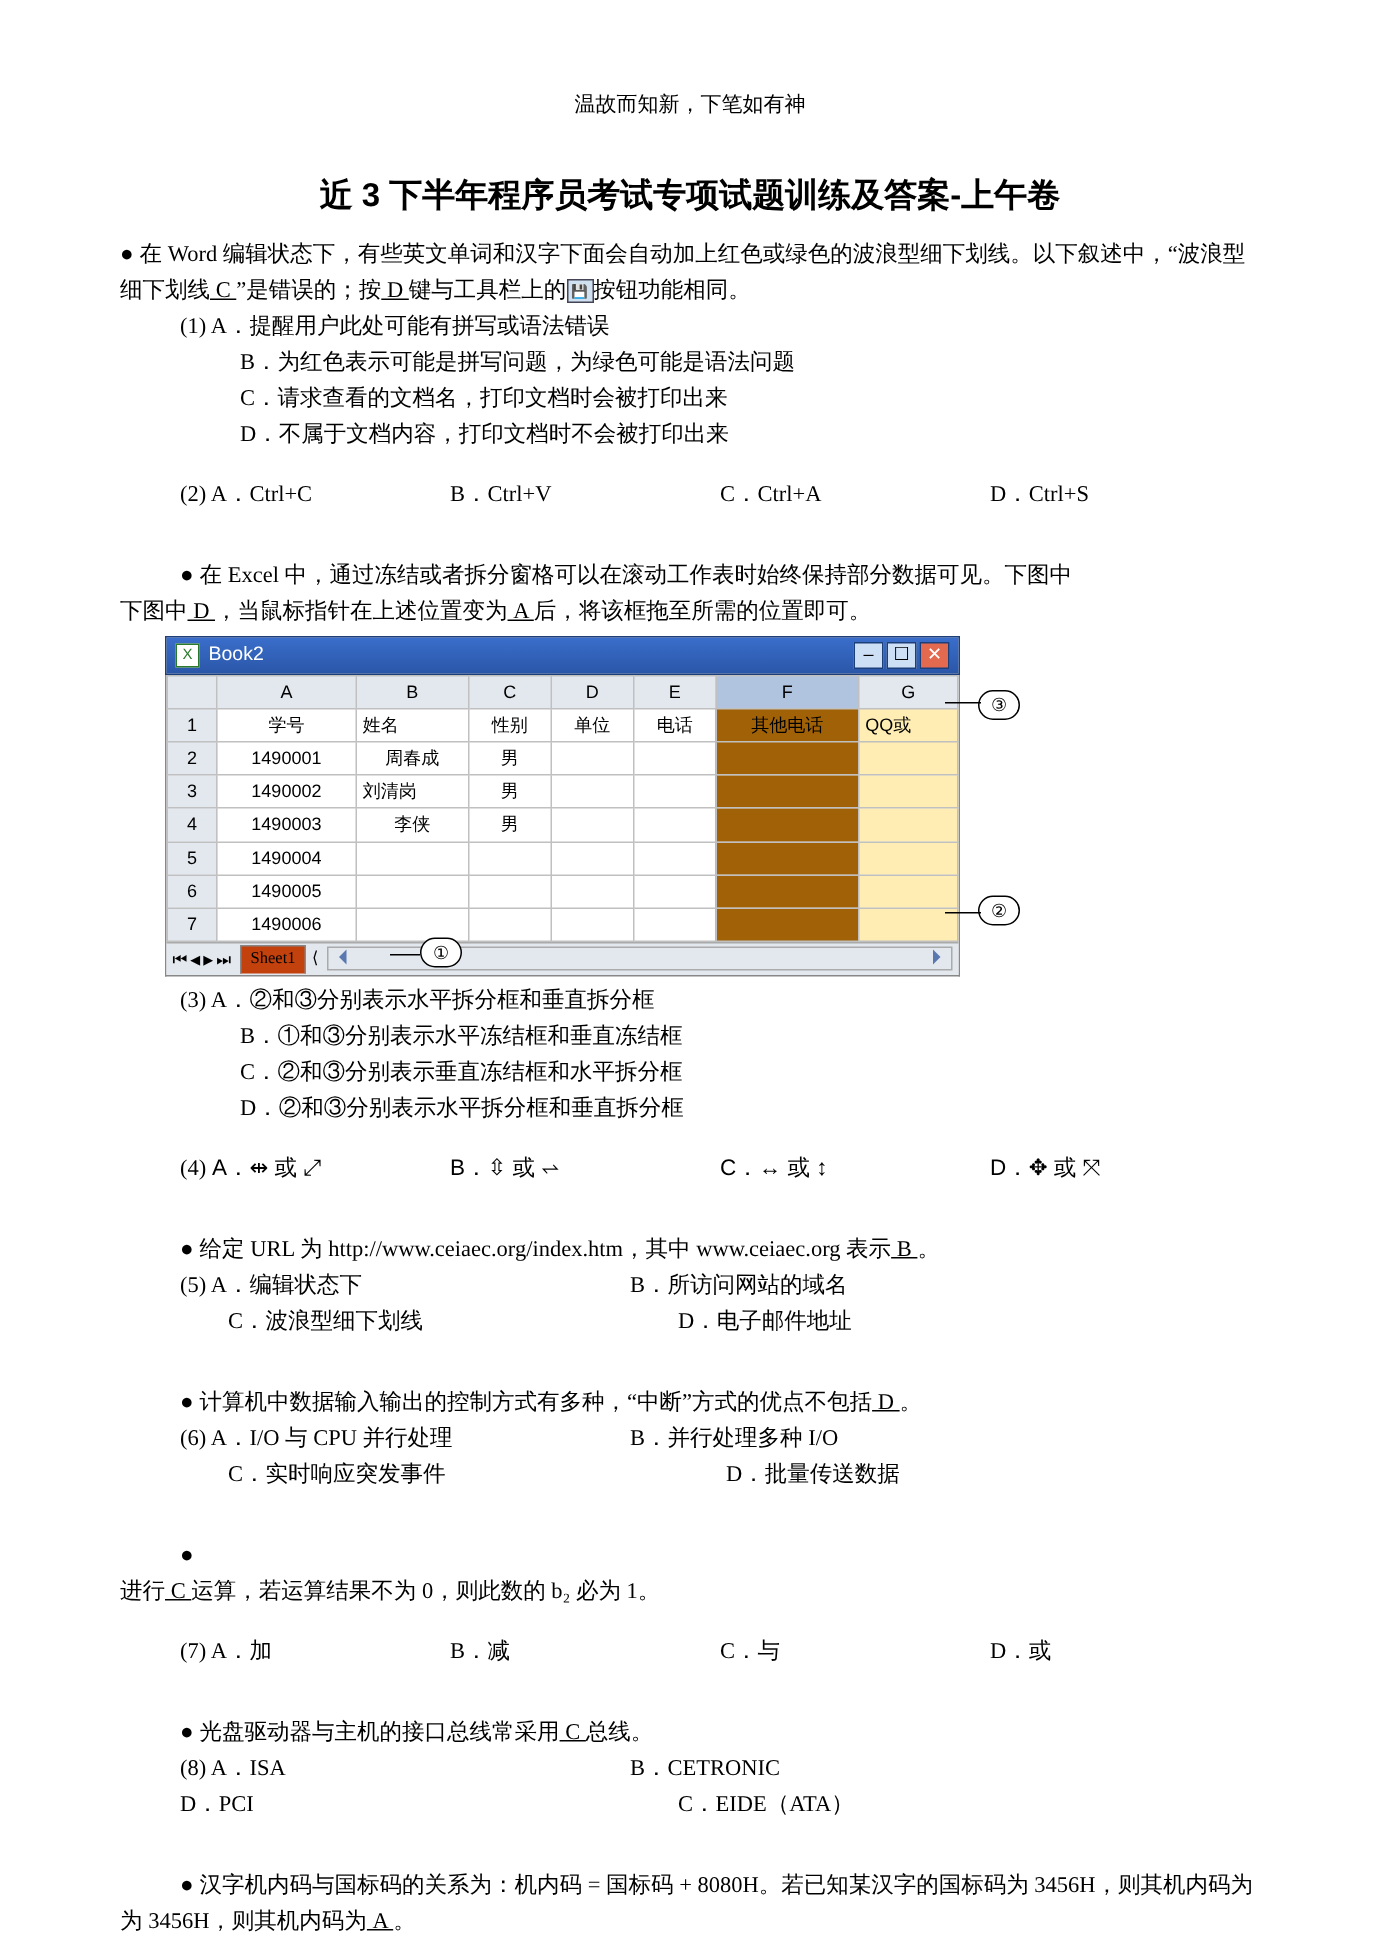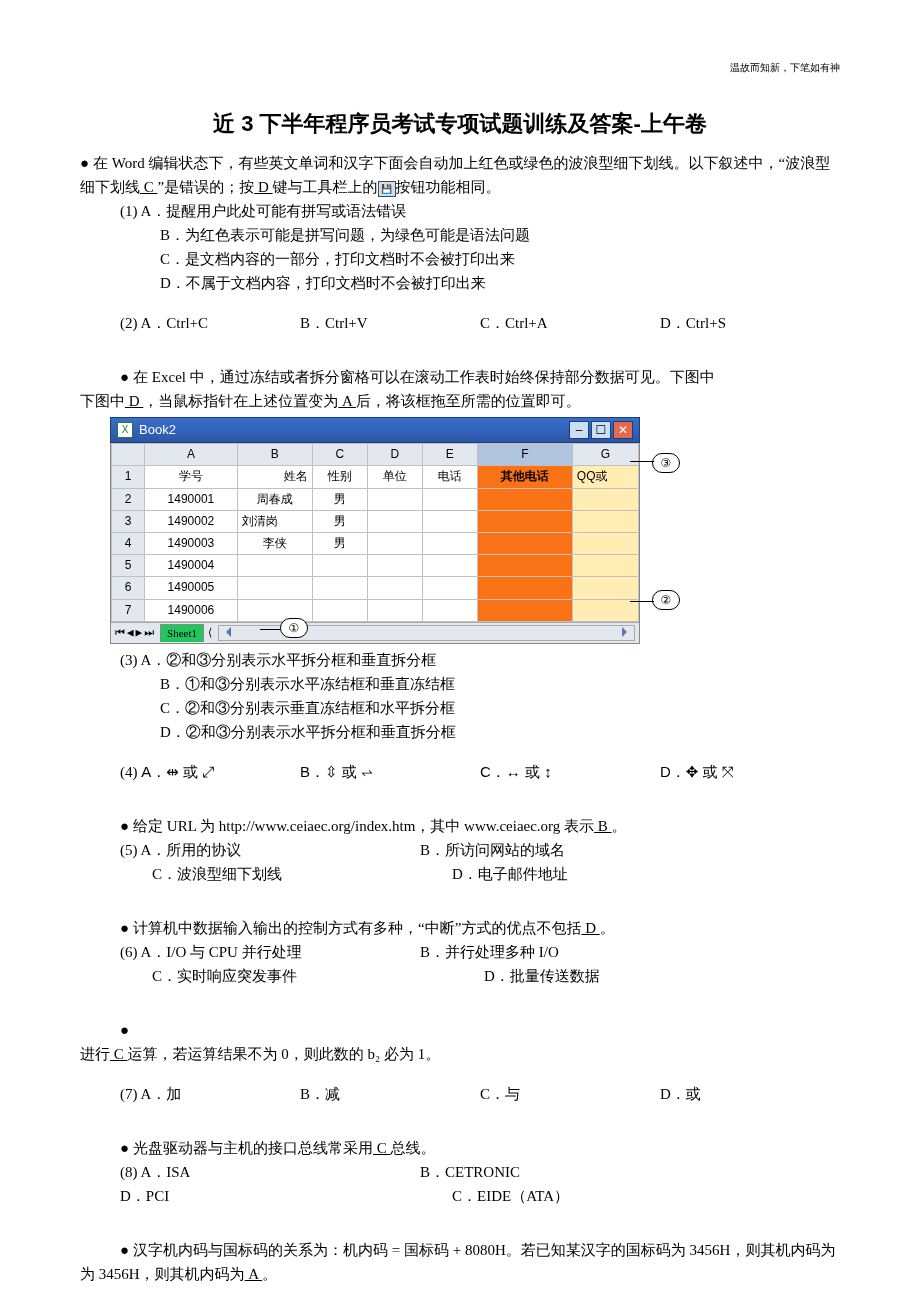--- a/index.html
+++ b/index.html
@@ -6,21 +6,21 @@
     font-family: "SimSun", "宋体", serif;
     font-size: 15px;
     line-height: 1.6;
     margin: 0;
     padding: 60px 80px;
     background: white;
     color: black;
     width: 920px;
     box-sizing: border-box;
   }
-  .top-note, .bottom-note { text-align: right; font-size: 10px; }
+  .top-note, .bottom-note { text-align: center; font-size: 14px; }
   .title { text-align: center; font-size: 22px; font-weight: bold; margin: 30px 0 10px; font-family: "SimHei", sans-serif; }
   .q { margin-top: 6px; }
   .bullet::before { content: "●"; margin-right: 4px; }
   .u { text-decoration: underline; }
   .indent1 { padding-left: 40px; }
   .indent2 { padding-left: 80px; }
   .opt-row { display: flex; padding-left: 40px; margin-top: 16px; }
   .opt-row > span { flex: 1; }
   .opt-row2 { display: flex; padding-left: 40px; }
   .opt-row2 > span:first-child { width: 300px; display:inline-block; }
@@ -35,25 +35,25 @@
   .excel-titlebar .wicon { width:14px; height:14px; background:#fff; color:#2b7a2b; font-size:10px; display:inline-flex; align-items:center; justify-content:center; border:1px solid #2b7a2b; margin-right:6px; }
   .excel-titlebar .spacer { flex:1; }
   .excel-btn { width:18px; height:16px; background:#cddff5; border:1px solid #1c3f7a; color:#000; margin-left:2px; display:inline-flex; align-items:center; justify-content:center; font-size:12px; }
   .excel-btn.close { background:#e36a4f; color:#fff; }
   .excel-body { border:1px solid #888; border-top:none; background:#fff; position:relative; }
   table.sheet { border-collapse: collapse; width:100%; font-family: "SimSun", sans-serif; font-size:12px; }
   table.sheet th, table.sheet td { border:1px solid #c0c0c0; padding:1px 4px; height:16px; }
   table.sheet th { background:#e3e8ee; font-weight:normal; text-align:center; }
   table.sheet th.sel { background:#b0c4e0; }
   table.sheet td.rowhdr { background:#e3e8ee; text-align:center; width:24px; }
-  .col-F { background:#f97316;font-weight:bold; }
+  .col-F { background:#a16207; }
   .col-G { background:#ffedb3; }
   .sheet-tabs { background:#e3e8ee; border-top:1px solid #aaa; font-size:11px; padding:1px 4px; display:flex; align-items:center; }
   .sheet-tabs .nav { letter-spacing:2px; font-family:monospace; }
-  .sheet-tabs .tab { background:#22c55e; border:1px solid #888; border-bottom:none; padding:0 6px; margin:0 4px; }
+  .sheet-tabs .tab { background:#c2410c; border:1px solid #888; border-bottom:none; padding:0 6px; margin:0 4px; }
   .hscroll { height:14px; background:#e3e8ee; flex:1; margin-left:6px; border:1px solid #aaa; position:relative; }
   .hscroll::before, .hscroll::after { content:""; position:absolute; width:0; height:0; border:5px solid transparent; top:1px; }
   .hscroll::before { left:2px; border-right-color:#5a78b0; }
   .hscroll::after  { right:2px; border-left-color:#5a78b0; }
   .callout { position:absolute; border:1px solid #000; border-radius:10px; background:#fff; width:26px; height:18px; font-size:12px; text-align:center; line-height:18px; }
   .callout-line { position:absolute; background:#000; height:1px; }
 
   .arrow-icon { font-family: sans-serif; }
 </style>
 </head>
@@ -63,21 +63,21 @@
 
 <div class="top-note">温故而知新，下笔如有神</div>
 <div class="title">近 3 下半年程序员考试专项试题训练及答案-上午卷</div>
 
 
 <div class="q">
   <span class="bullet"></span><span>在 Word 编辑状态下，有些英文单词和汉字下面会自动加上红色或绿色的波浪型细下划线。以下叙述中，“波浪型细下划线</span><span class="u"> C </span><span>”是错误的；按</span><span class="u"> D </span><span>键与工具栏上的</span><span class="icon-abc">💾</span><span>按钮功能相同。</span>
 </div>
 <div class="indent1"><span>(1)</span> <span>A．提醒用户此处可能有拼写或语法错误</span></div>
 <div class="indent2">B．为红色表示可能是拼写问题，为绿色可能是语法问题</div>
-<div class="indent2">C．是文档内容的一部分，打印文档时不会被打印出来</div>
+<div class="indent2">C．请求查看的文档名，打印文档时会被打印出来</div>
 <div class="indent2">D．不属于文档内容，打印文档时不会被打印出来</div>
 <div class="opt-row">
   <span><span>(2)</span> <span>A．Ctrl+C</span></span>
   <span>B．Ctrl+V</span>
   <span>C．Ctrl+A</span>
   <span>D．Ctrl+S</span>
 </div>
 
 <br>
 
@@ -104,21 +104,21 @@
         <th>B</th>
         <th>C</th>
         <th>D</th>
         <th>E</th>
         <th class="sel">F</th>
         <th>G</th>
       </tr>
       <tr>
         <td class="rowhdr">1</td>
         <td style="text-align:center">学号</td>
-        <td style="text-align:right">姓名</td>
+        <td style="text-align:left">姓名</td>
         <td style="text-align:center">性别</td>
         <td style="text-align:center">单位</td>
         <td style="text-align:center">电话</td>
         <td class="col-F" style="text-align:center">其他电话</td>
         <td class="col-G">QQ或</td>
       </tr>
       <tr>
             <td class="rowhdr">2</td>
             <td style="text-align:center">1490001</td>
             <td style="text-align:center">周春成</td>
@@ -205,21 +205,21 @@
   <span class="arrow-icon">C．↔ 或 ↕</span>
   <span class="arrow-icon">D．✥ 或 ⤧</span>
 </div>
 
 <br>
 
 <div class="q indent1">
   <span class="bullet"></span><span>给定 URL 为 http://www.ceiaec.org/index.htm，其中 www.ceiaec.org 表示</span><span class="u"> B </span>。
 </div>
 <div class="opt-row2">
-    <span><span>(5)</span> <span>A．所用的协议</span></span>
+    <span><span>(5)</span> <span>A．编辑状态下</span></span>
     <span>B．所访问网站的域名</span>
   </div>
 <div class="opt-row2">
     <span style="padding-left:32px">C．波浪型细下划线</span>
     <span>D．电子邮件地址</span>
   </div>
 
 <br>
 
 <div class="q indent1">

